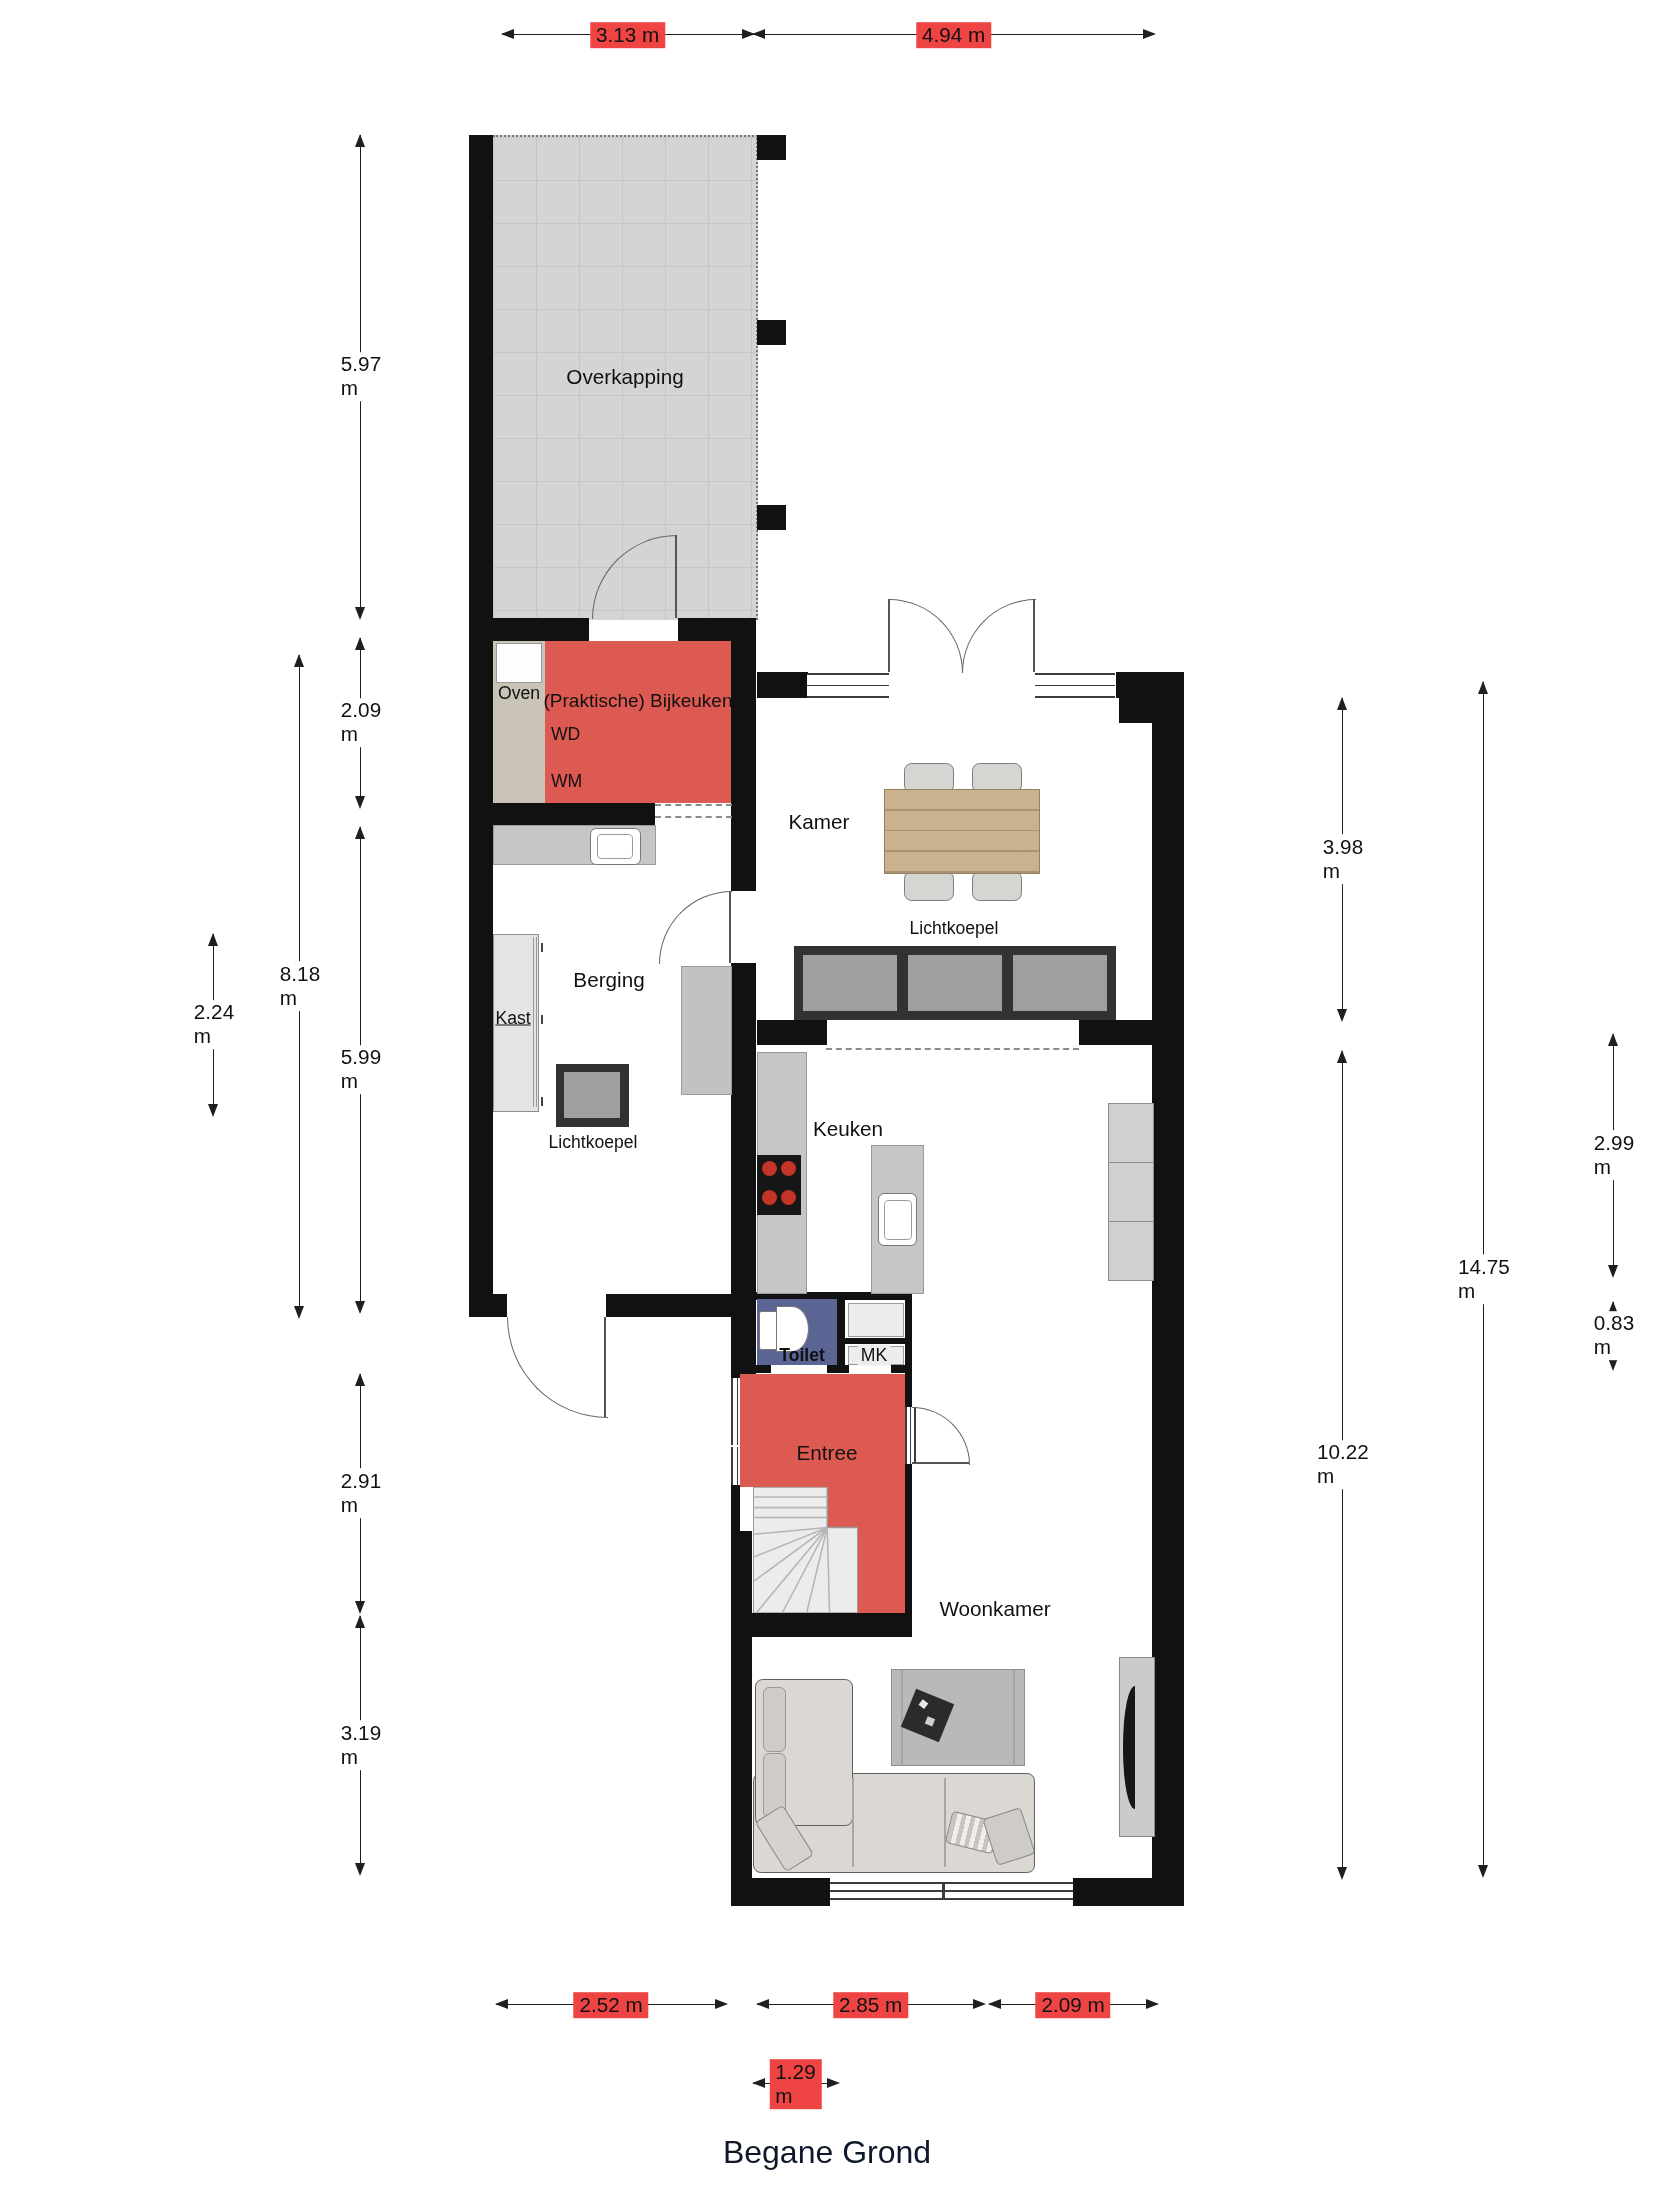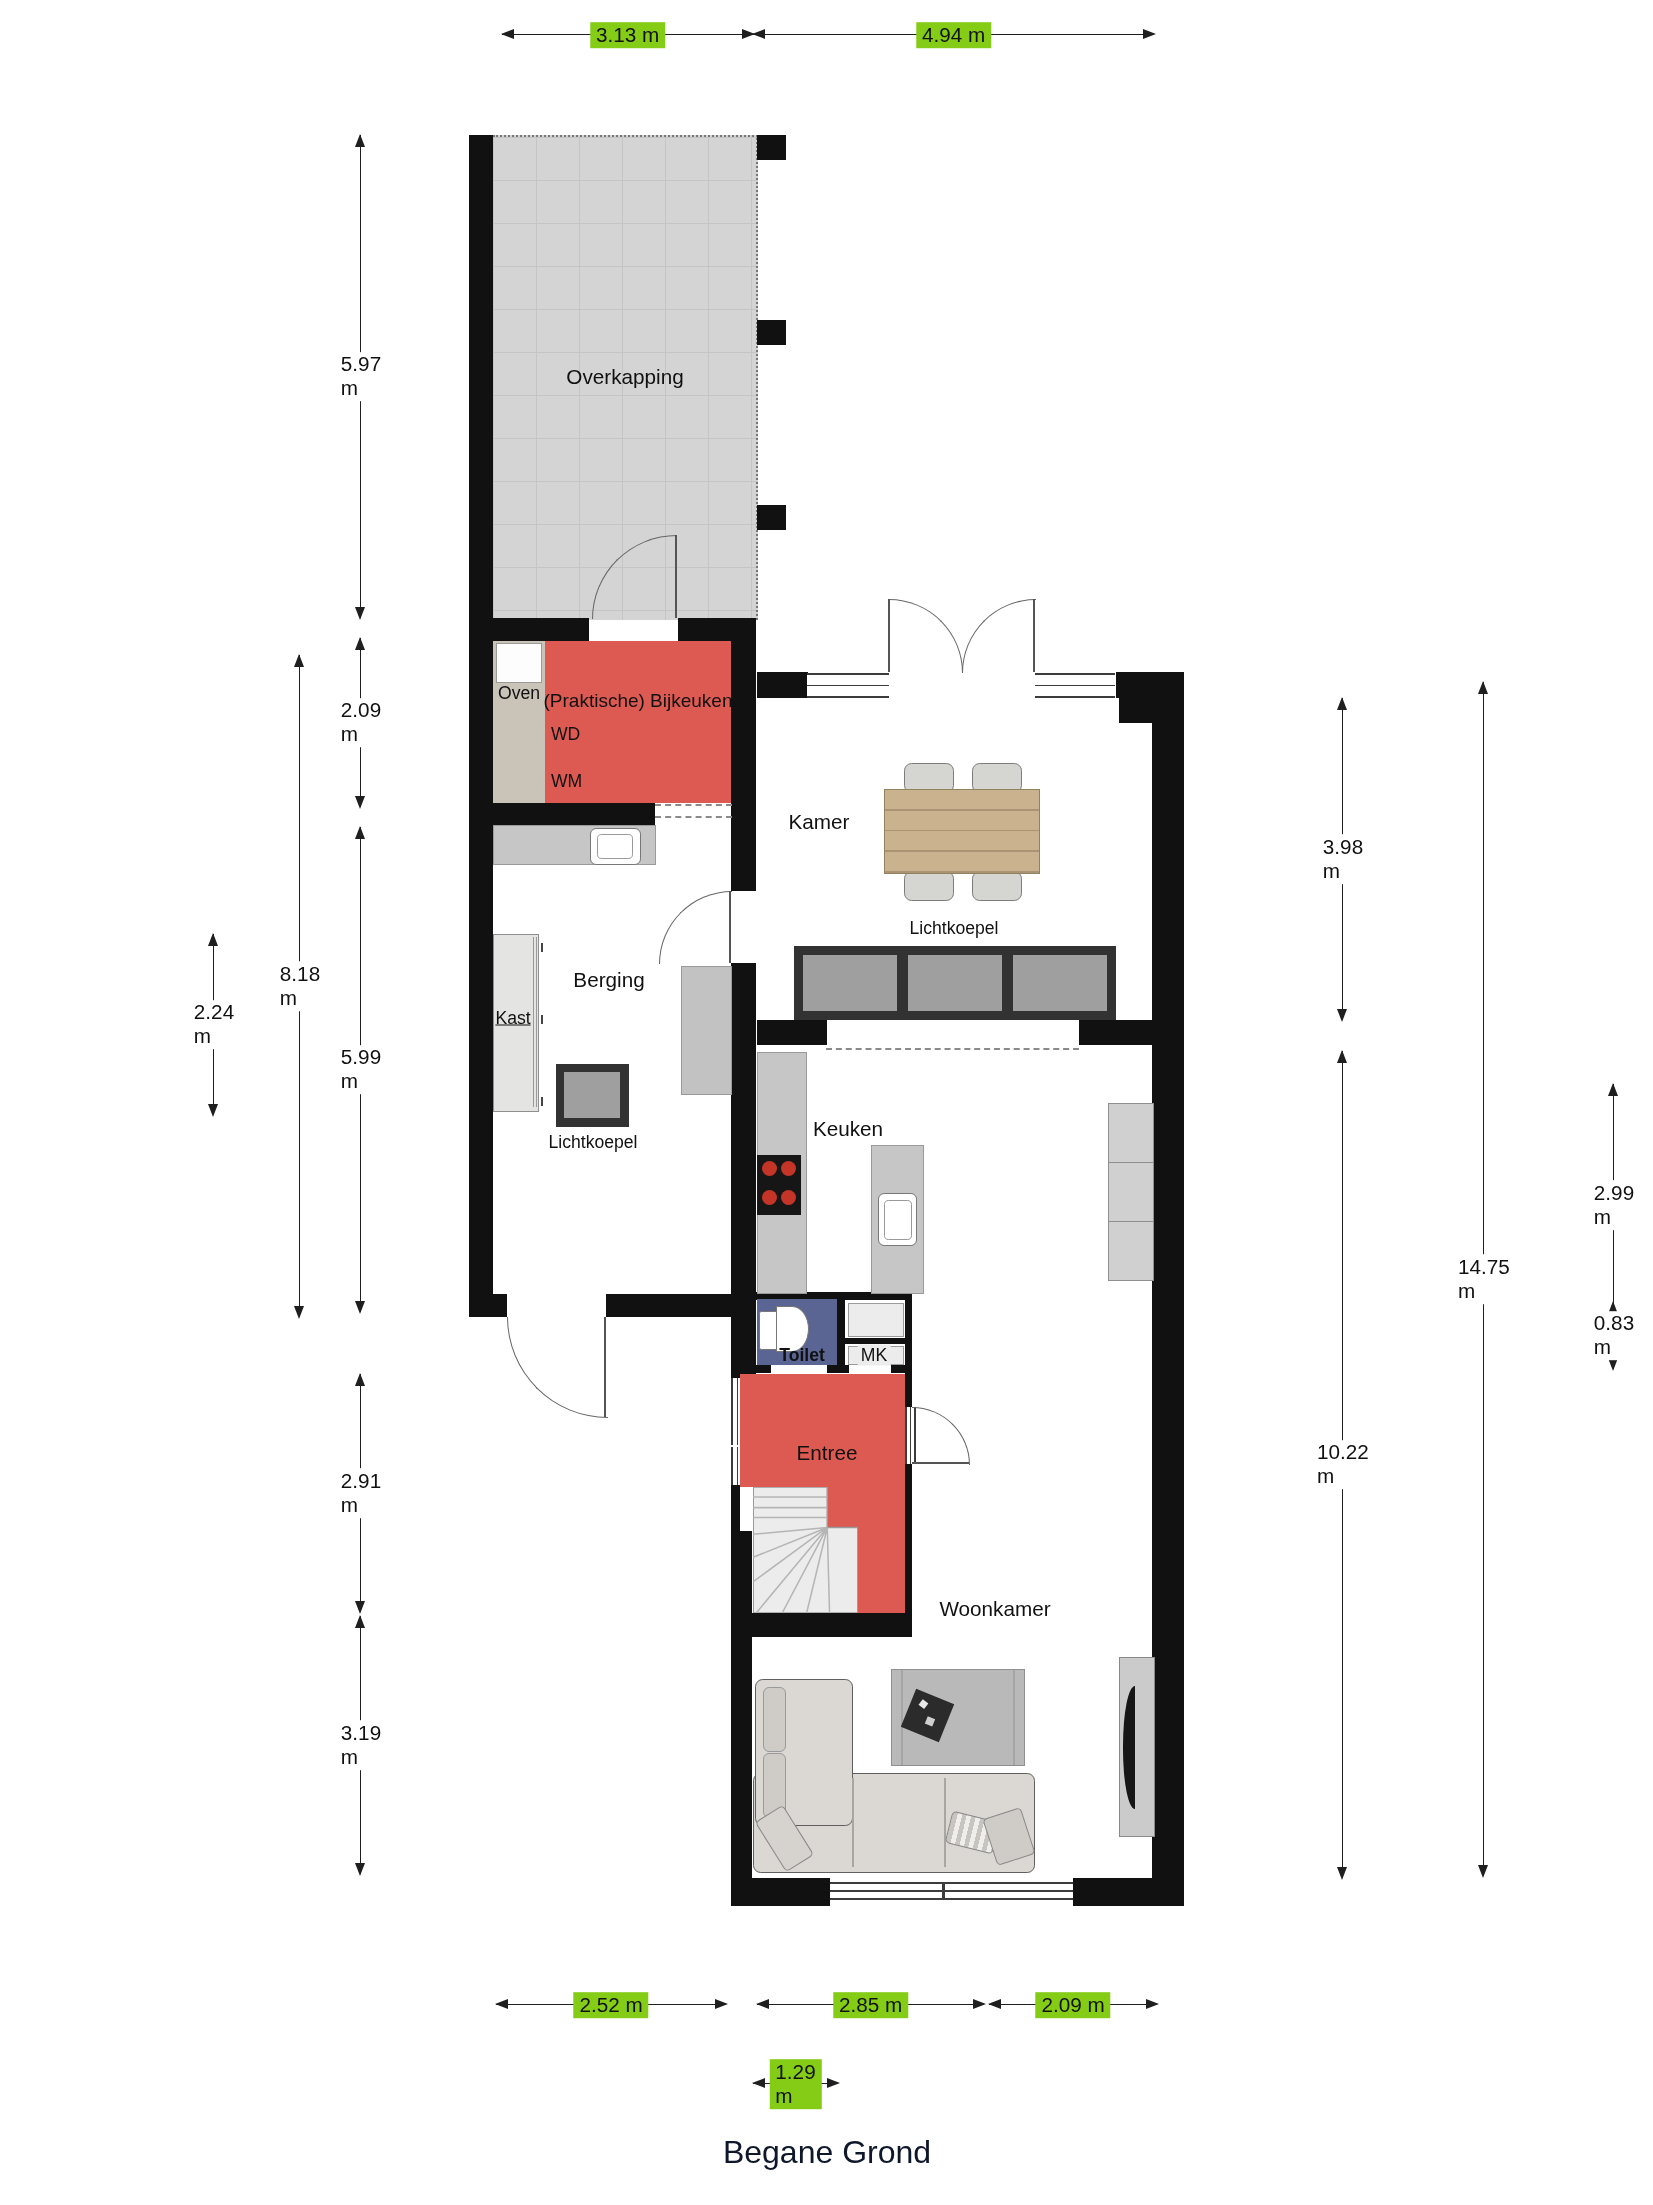--- a/index.html
+++ b/index.html
@@ -25,21 +25,21 @@
   .win-h{position:absolute;background:#fff;border-top:2.3px solid #3c3c3c;border-bottom:2.3px solid #3c3c3c;
          background-image:linear-gradient(to bottom,transparent calc(50% - 0.8px),#3c3c3c calc(50% - 0.8px),#3c3c3c calc(50% + 0.8px),transparent calc(50% + 0.8px));}
   .win-v{position:absolute;background:#fff;border-left:2.3px solid #3c3c3c;border-right:2.3px solid #3c3c3c;
          background-image:linear-gradient(to right,transparent calc(50% - 0.8px),#3c3c3c calc(50% - 0.8px),#3c3c3c calc(50% + 0.8px),transparent calc(50% + 0.8px));}
   .arc{position:absolute;border:0 solid #666;}
   .leaf{position:absolute;background:#555;}
   .dash-h{position:absolute;height:0;border-top:2.3px dashed #8a8a8a;}
   
   .dimh{position:absolute;height:0;border-top:1.5px solid #1f1f1f;}
   .dimv{position:absolute;width:0;border-left:1.5px solid #1f1f1f;}
-  .dimh .dlbl{position:absolute;left:50%;top:0;transform:translate(-50%,-50%);background:#84cc16;padding:0.8px 6.1px;font-size:20.7px;}
+  .dimh .dlbl{position:absolute;left:50%;top:0;transform:translate(-50%,-50%);background:#ef4444;padding:0.8px 6.1px;font-size:20.7px;}
   .dimv .dlbl{position:absolute;left:0;top:50%;transform:translate(-50%,-50%);background:#fff;padding:0.8px 6.1px;font-size:20.7px;}
   .ah{position:absolute;width:0;height:0;}
   .aL{left:-1.5px;top:-6.1px;border-top:5.4px solid transparent;border-bottom:5.4px solid transparent;border-right:13.8px solid #1f1f1f;}
   .aR{right:-1.5px;top:-6.1px;border-top:5.4px solid transparent;border-bottom:5.4px solid transparent;border-left:13.8px solid #1f1f1f;}
   .aU{left:-6.1px;top:-1.5px;border-left:5.4px solid transparent;border-right:5.4px solid transparent;border-bottom:13.8px solid #1f1f1f;}
   .aD{left:-6.1px;bottom:-1.5px;border-left:5.4px solid transparent;border-right:5.4px solid transparent;border-top:13.8px solid #1f1f1f;}
   .chair{position:absolute;width:48px;height:27.6px;background:#d5d5d2;border:1.5px solid #7d7d7d;border-radius:7.7px;}
   .sofa{position:absolute;background:#dbd8d4;border:1.5px solid #5f5f5f;border-radius:7.7px;}
   .pillow{position:absolute;background:#d6d3cf;border:0.8px solid #888;border-radius:4.6px;}
   .seam{position:absolute;background:#a9a6a2;}
@@ -105,21 +105,21 @@
   <div class="dimv" style="left:1342px;top:1051px;height:827px;">
     <span class="ah aU"></span>
       <span class="ah aD"></span>
     <span class="dlbl">10.22 m</span>
   </div>
   <div class="dimv" style="left:1483px;top:682px;height:1194px;">
     <span class="ah aU"></span>
       <span class="ah aD"></span>
     <span class="dlbl">14.75 m</span>
   </div>
-  <div class="dimv" style="left:1613px;top:1084px;height:242px;">
+  <div class="dimv" style="left:1613px;top:1034px;height:242px;">
     <span class="ah aU"></span>
       <span class="ah aD"></span>
     <span class="dlbl">2.99 m</span>
   </div>
   <div class="dimv" style="left:1613px;top:1302px;height:67px;">
     <span class="ah aU"></span>
       <span class="ah aD"></span>
     <span class="dlbl">0.83 m</span>
   </div>
 

